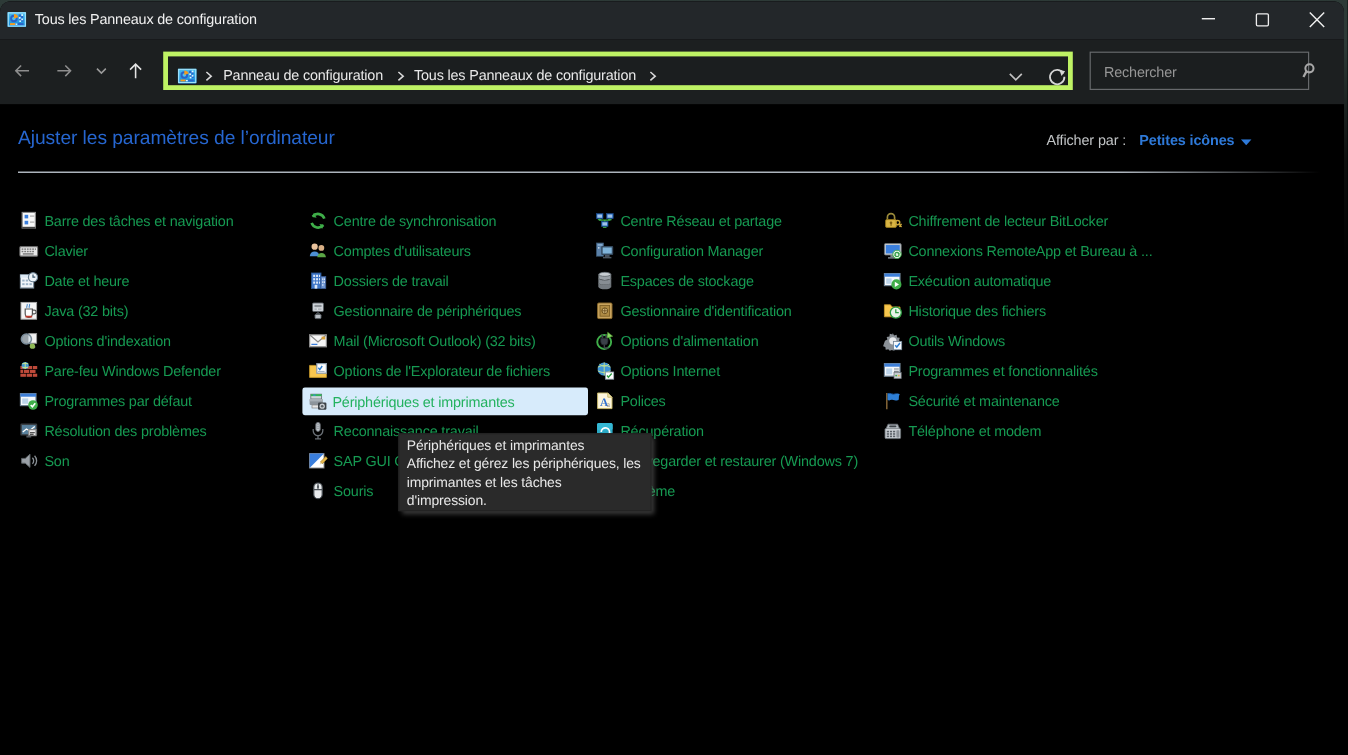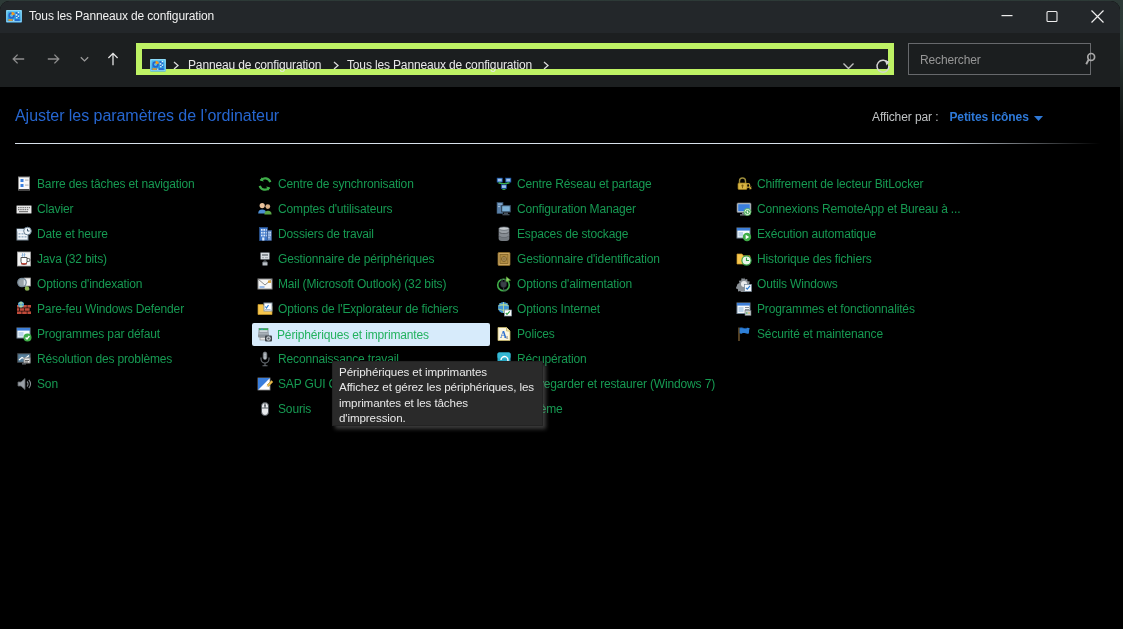--- a/index.html
+++ b/index.html
@@ -9,21 +9,21 @@
 #navbar{position:absolute;left:0;top:32px;width:100%;height:54px;background:#1c1f20}
 #content{position:absolute;left:0;top:86px;width:100%;height:543px;background:#000}
 .t12{font-size:12px;letter-spacing:-0.15px}
 #title-text{position:absolute;left:29px;top:8px;color:#f0f0f0}
 .icon16{position:absolute;width:16px;height:16px}
 
 .wbtn{position:absolute;top:0;width:46px;height:32px;color:#e6e6e6}
 
 .navsvg{position:absolute}
 
-#bcbox{position:absolute;left:136px;top:10px;width:758px;height:32px;border:6px solid #bef264;background:#1b1e1f}
+#bcbox{position:absolute;left:136px;top:10px;width:758px;height:32px;border:4px solid #bef264;background:#1b1e1f}
 #sbox{position:absolute;left:908px;top:10px;width:183px;height:32px;border:1px solid #67696c;background:#1b1e1f}
 #bc-text1{position:absolute;left:46px;top:9px;color:#e8e8e8}
 #bc-text2{position:absolute;left:205px;top:9px;color:#e8e8e8}
 #s-label{position:absolute;left:11px;top:9px;color:#969696}
 
 #heading{position:absolute;left:15px;top:107px;font-size:16px;color:#2666d0;letter-spacing:-0.05px}
 #viewby{position:absolute;left:872px;top:110px;font-size:12px;color:#c0c3c5;letter-spacing:-0.1px}
 #viewby b{font-weight:bold;color:#2e79d8;margin-left:11px}
 #sep{position:absolute;left:15px;top:142px;width:1093px;height:1px;background:linear-gradient(90deg,#d7e0ea 0,#d7e0ea 920px,rgba(215,224,234,0) 1085px)}
 .col{position:absolute;top:171px;width:245px}
@@ -552,20 +552,40 @@
           <span class="tx">Programmes et fonctionnalités</span>
         </div>
 <div class="item">
           <svg class="ic" viewBox="0 0 16 16" width="16" height="16">
             <path d="M3 1.5 V15" stroke="#8a6a3a" stroke-width="1.2"></path>
             <path d="M3.6 2.2 C6 1 8 3.4 10.5 2.2 C12 1.5 13 2 13.8 2.6 C12.5 4.2 13.5 5.8 12.8 7.4 C10.5 8.6 8.5 6.2 6 7.4 C5 7.9 4.2 7.6 3.6 7.2 Z" fill="#2e7fd6"></path>
             <path d="M3.6 2.2 C6 1 8 3.4 10.5 2.2" stroke="#1a5fb0" stroke-width="0.7" fill="none"></path>
           </svg>
           <span class="tx">Sécurité et maintenance</span>
         </div>
+<div class="item">
+          <svg class="ic" viewBox="0 0 16 16" width="16" height="16">
+            <rect x="1.5" y="6" width="13" height="8.5" rx="1" fill="#c8cdd2" stroke="#6a7076" stroke-width="0.7"></rect>
+            <path d="M2.5 6 L4 2.5 h8 L13.5 6" fill="#b0b6bc" stroke="#6a7076" stroke-width="0.7"></path>
+            <rect x="5" y="3.5" width="6" height="1.6" rx="0.8" fill="#3d4348"></rect>
+            <g fill="#5a6066">
+              <rect x="3" y="8" width="1.8" height="1.3"></rect>
+              <rect x="5.6" y="8" width="1.8" height="1.3"></rect>
+              <rect x="8.2" y="8" width="1.8" height="1.3"></rect>
+              <rect x="3" y="10" width="1.8" height="1.3"></rect>
+              <rect x="5.6" y="10" width="1.8" height="1.3"></rect>
+              <rect x="8.2" y="10" width="1.8" height="1.3"></rect>
+              <rect x="3" y="12" width="1.8" height="1.3"></rect>
+              <rect x="5.6" y="12" width="1.8" height="1.3"></rect>
+              <rect x="8.2" y="12" width="1.8" height="1.3"></rect>
+            </g>
+            <rect x="11" y="7.5" width="2.5" height="6" rx="0.6" fill="#8a9096"></rect>
+          </svg>
+          <span class="tx">Téléphone et modem</span>
+        </div>
 </div>
     <div id="hoverpill" style="top:236px"></div>
     <div id="hovericon"><svg viewBox="0 0 16 16" width="16" height="16">
           <rect x="2" y="1.5" width="9" height="4" fill="#cfd6dc" stroke="#6a7076" stroke-width="0.7"></rect>
           <rect x="2" y="1.5" width="9" height="1.6" fill="#2fb457"></rect>
           <rect x="4" y="1.8" width="2" height="1" fill="#3a8edd"></rect>
           <rect x="1" y="5.5" width="11" height="5" rx="0.8" fill="#8d959c"></rect>
           <rect x="1" y="5.5" width="11" height="2" fill="#a8b0b7"></rect>
           <rect x="3" y="10.5" width="7" height="2.5" fill="#e8e8e8" stroke="#888" stroke-width="0.6"></rect>
           <rect x="8" y="8.5" width="7" height="6" rx="1" fill="#3c4248"></rect>

